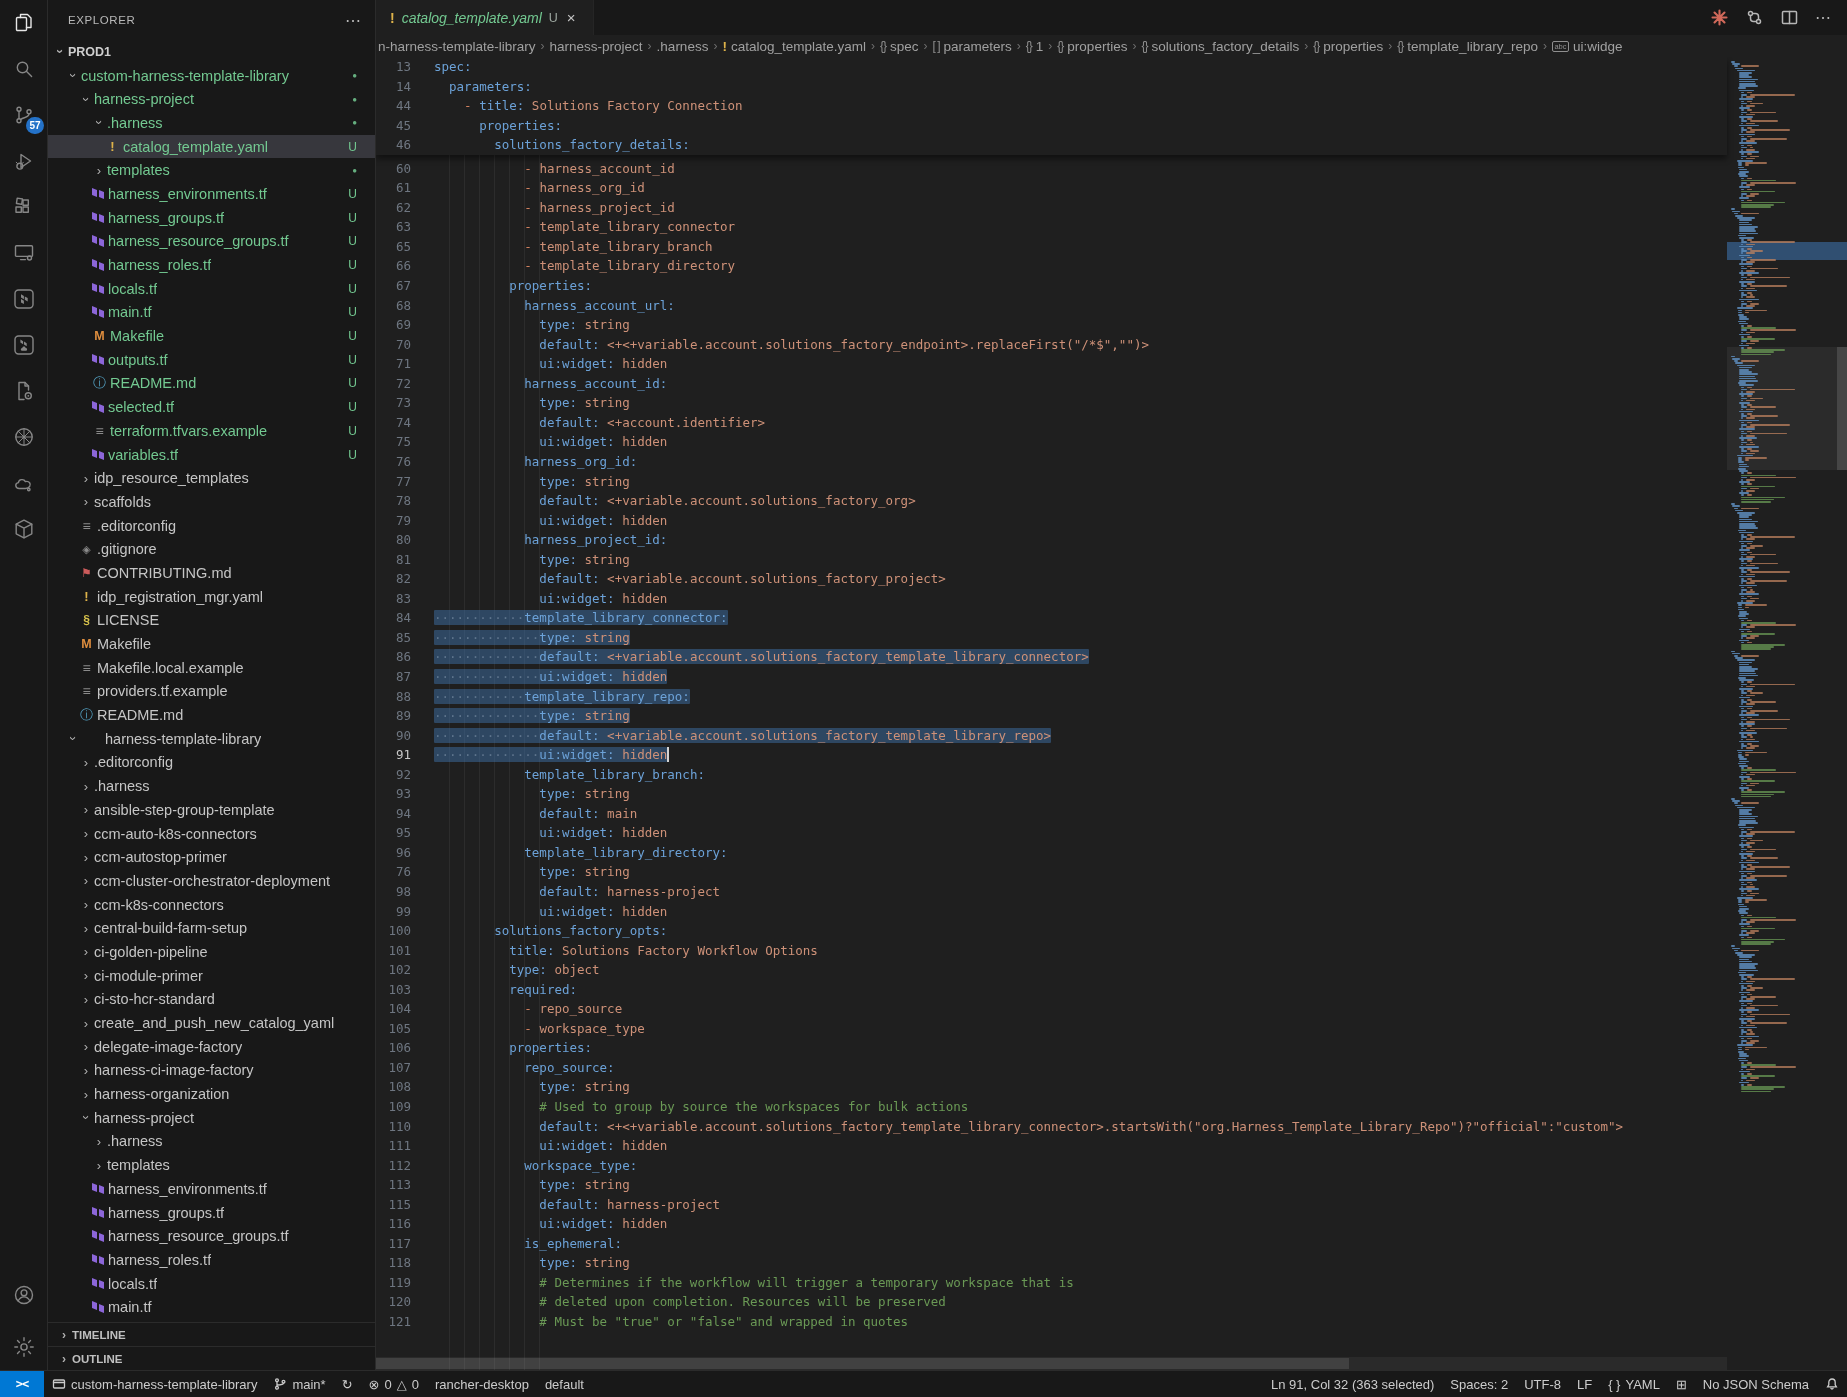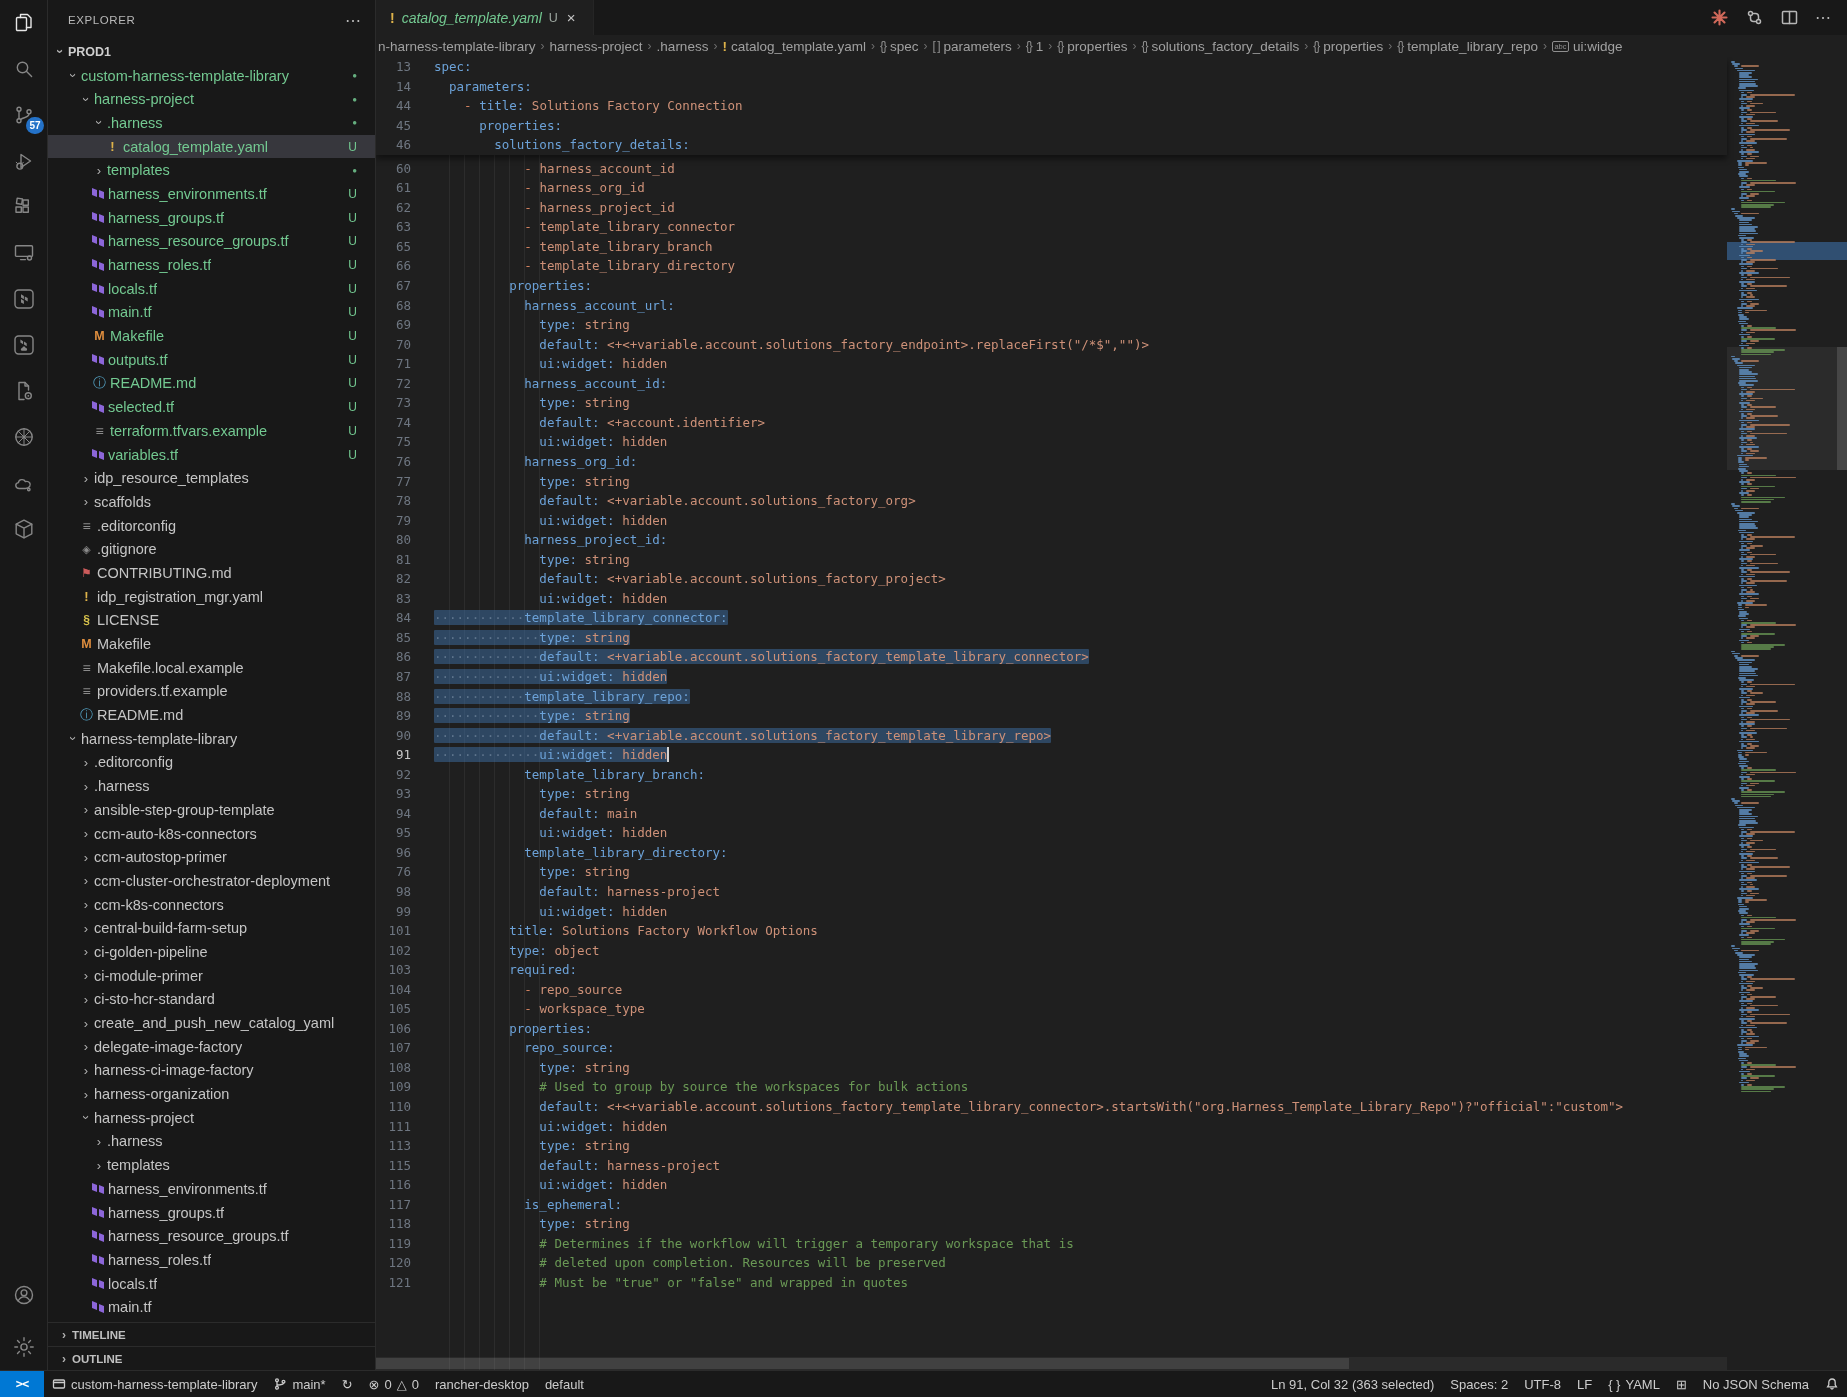--- a/index.html
+++ b/index.html
@@ -360,21 +360,21 @@
           <span class="tlabel">Makefile.local.example</span>
         </div>
         <div class="trow" style="padding-left: 30px;">
           <span class="fico li">≡</span>
           <span class="tlabel">providers.tf.example</span>
         </div>
         <div class="trow" style="padding-left: 30px;">
           <span class="fico in">ⓘ</span>
           <span class="tlabel">README.md</span>
         </div>
-        <div class="trow" style="padding-left: 17px;">
+        <div class="trow" style="padding-left: 17px; gap: 24px;">
           <span class="tchev open">›</span>
           <span class="tlabel">harness-template-library</span>
         </div>
         <div class="trow" style="padding-left: 30px;">
           <span class="tchev">›</span>
           <span class="tlabel">.editorconfig</span>
         </div>
         <div class="trow" style="padding-left: 30px;">
           <span class="tchev">›</span>
           <span class="tlabel">.harness</span>
@@ -614,31 +614,33 @@
           <div class="code-row"><span class="ln">90</span><span class="lc"><span class="selbg"><span class="ws">··············</span><span class="tk-key">default:</span> <span class="tk-val">&lt;+variable.account.solutions_factory_template_library_repo&gt;</span></span></span></div>
           <div class="code-row"><span class="ln cur">91</span><span class="lc"><span class="selbg"><span class="ws">··············</span><span class="tk-key">ui:widget:</span> <span class="tk-val">hidden</span></span><span class="caret"></span></span></div>
           <div class="code-row"><span class="ln">92</span><span class="lc">            <span class="tk-key">template_library_branch:</span></span></div>
           <div class="code-row"><span class="ln">93</span><span class="lc">              <span class="tk-key">type:</span> <span class="tk-val">string</span></span></div>
           <div class="code-row"><span class="ln">94</span><span class="lc">              <span class="tk-key">default:</span> <span class="tk-val">main</span></span></div>
           <div class="code-row"><span class="ln">95</span><span class="lc">              <span class="tk-key">ui:widget:</span> <span class="tk-val">hidden</span></span></div>
           <div class="code-row"><span class="ln">96</span><span class="lc">            <span class="tk-key">template_library_directory:</span></span></div>
           <div class="code-row"><span class="ln">76</span><span class="lc">              <span class="tk-key">type:</span> <span class="tk-val">string</span></span></div>
           <div class="code-row"><span class="ln">98</span><span class="lc">              <span class="tk-key">default:</span> <span class="tk-val">harness-project</span></span></div>
           <div class="code-row"><span class="ln">99</span><span class="lc">              <span class="tk-key">ui:widget:</span> <span class="tk-val">hidden</span></span></div>
+          <div class="code-row"><span class="ln">100</span><span class="lc">        <span class="tk-key">solutions_factory_opts:</span></span></div>
           <div class="code-row"><span class="ln">101</span><span class="lc">          <span class="tk-key">title:</span> <span class="tk-val">Solutions Factory Workflow Options</span></span></div>
           <div class="code-row"><span class="ln">102</span><span class="lc">          <span class="tk-key">type:</span> <span class="tk-val">object</span></span></div>
           <div class="code-row"><span class="ln">103</span><span class="lc">          <span class="tk-key">required:</span></span></div>
           <div class="code-row"><span class="ln">104</span><span class="lc">            <span class="tk-dash">- </span><span class="tk-val">repo_source</span></span></div>
           <div class="code-row"><span class="ln">105</span><span class="lc">            <span class="tk-dash">- </span><span class="tk-val">workspace_type</span></span></div>
           <div class="code-row"><span class="ln">106</span><span class="lc">          <span class="tk-key">properties:</span></span></div>
           <div class="code-row"><span class="ln">107</span><span class="lc">            <span class="tk-key">repo_source:</span></span></div>
           <div class="code-row"><span class="ln">108</span><span class="lc">              <span class="tk-key">type:</span> <span class="tk-val">string</span></span></div>
           <div class="code-row"><span class="ln">109</span><span class="lc">              <span class="tk-com"># Used to group by source the workspaces for bulk actions</span></span></div>
           <div class="code-row"><span class="ln">110</span><span class="lc">              <span class="tk-key">default:</span> <span class="tk-val">&lt;+&lt;+variable.account.solutions_factory_template_library_connector&gt;.startsWith("org.Harness_Template_Library_Repo")?"official":"custom"&gt;</span></span></div>
           <div class="code-row"><span class="ln">111</span><span class="lc">              <span class="tk-key">ui:widget:</span> <span class="tk-val">hidden</span></span></div>
+          <div class="code-row"><span class="ln">112</span><span class="lc">            <span class="tk-key">workspace_type:</span></span></div>
           <div class="code-row"><span class="ln">113</span><span class="lc">              <span class="tk-key">type:</span> <span class="tk-val">string</span></span></div>
           <div class="code-row"><span class="ln">115</span><span class="lc">              <span class="tk-key">default:</span> <span class="tk-val">harness-project</span></span></div>
           <div class="code-row"><span class="ln">116</span><span class="lc">              <span class="tk-key">ui:widget:</span> <span class="tk-val">hidden</span></span></div>
           <div class="code-row"><span class="ln">117</span><span class="lc">            <span class="tk-key">is_ephemeral:</span></span></div>
           <div class="code-row"><span class="ln">118</span><span class="lc">              <span class="tk-key">type:</span> <span class="tk-val">string</span></span></div>
           <div class="code-row"><span class="ln">119</span><span class="lc">              <span class="tk-com"># Determines if the workflow will trigger a temporary workspace that is</span></span></div>
           <div class="code-row"><span class="ln">120</span><span class="lc">              <span class="tk-com"># deleted upon completion. Resources will be preserved</span></span></div>
           <div class="code-row"><span class="ln">121</span><span class="lc">              <span class="tk-com"># Must be "true" or "false" and wrapped in quotes</span></span></div>
         </div>
       <div class="sticky" id="sticky">

